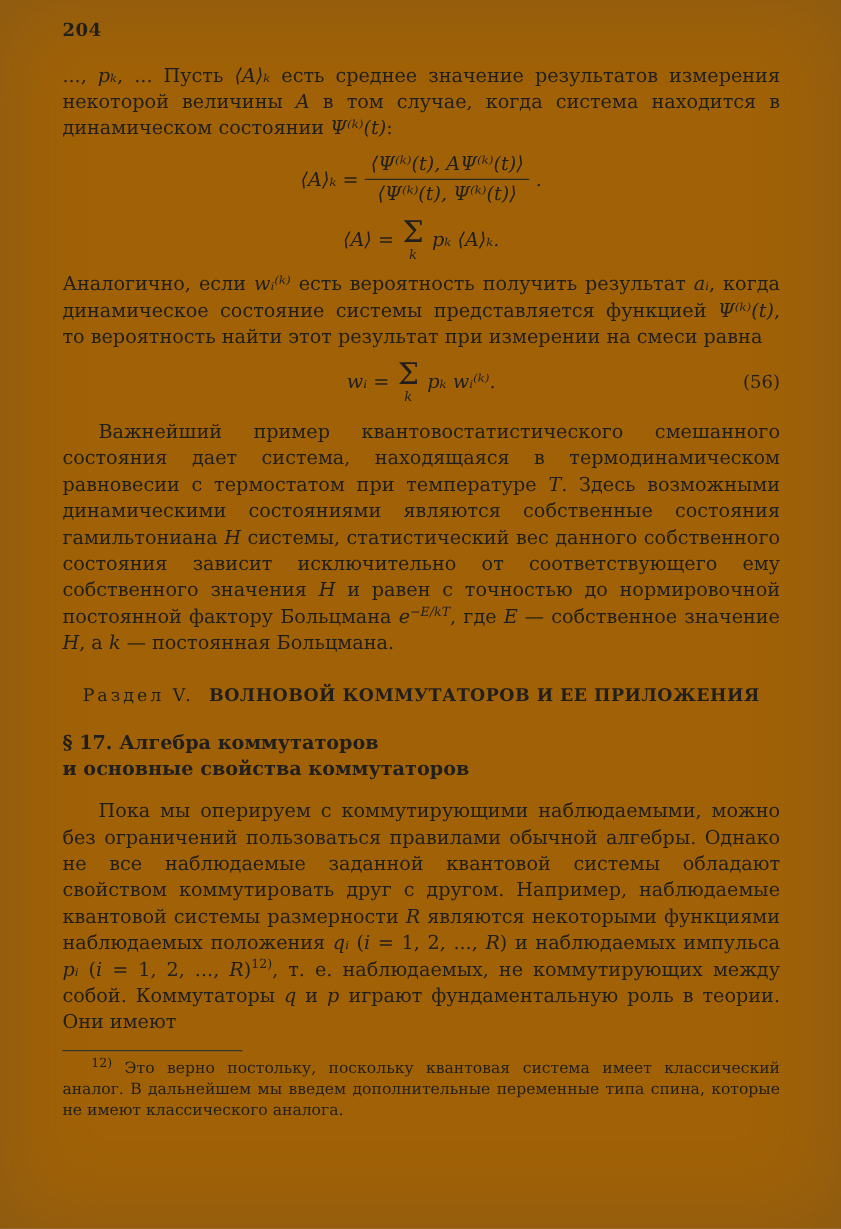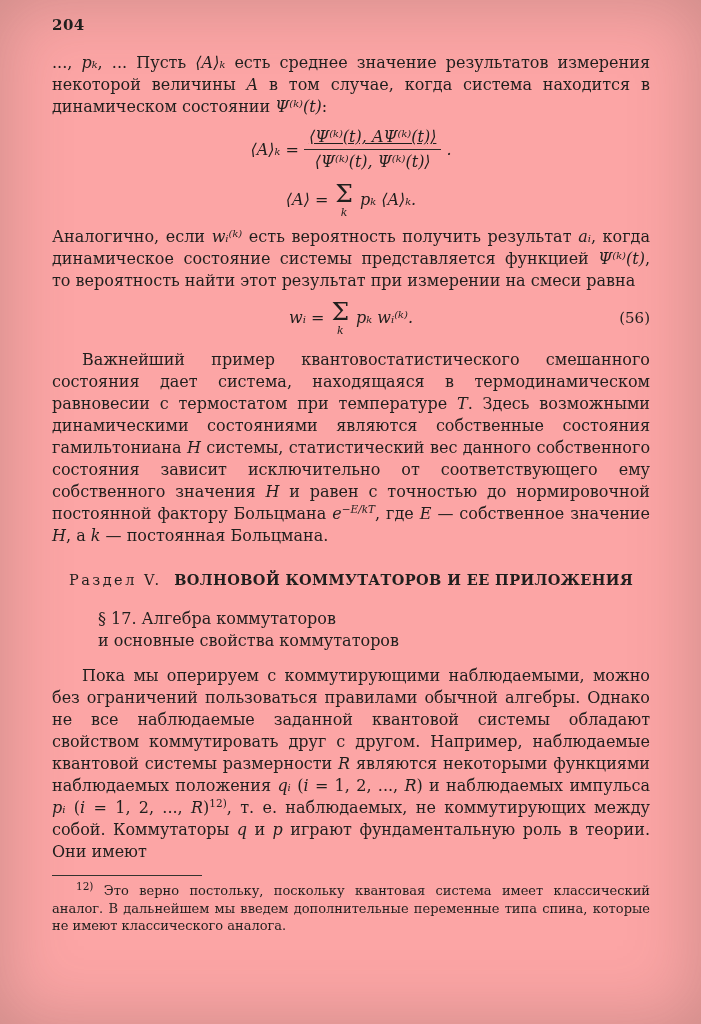--- a/index.html
+++ b/index.html
@@ -4,50 +4,50 @@
 <style>
   html,body{margin:0;padding:0;}
   body{
     width:701px;height:1024px;
     background:#cfccc6;
     font-family:"DejaVu Serif","Liberation Serif",serif;
     color:#201f1d;
   }
   .page{
     position:relative;width:701px;height:1024px;
-    background:#fca5a5;
+    background:#a16207;
     box-shadow:inset 0 0 70px rgba(75,70,58,.28);
     overflow:hidden;
   }
   .header{position:absolute;top:16px;left:52px;right:54px;display:flex;align-items:baseline;}
   .pagenum{font-size:15px;font-weight:bold;letter-spacing:.5px;}
   .chapter{flex:1;text-align:center;font-size:12.5px;letter-spacing:1.2px;}
   .bodytext{position:absolute;top:52px;left:52px;width:598px;font-size:16px;line-height:22px;text-align:justify;}
   p{margin:0;}
   .indent{text-indent:30px;}
   .it{font-style:italic;}
   sup{font-size:10.5px;line-height:0;vertical-align:super;margin-top:47px;}
   .formula{
     display:flex;align-items:center;justify-content:center;
     font-style:italic;font-size:16px;gap:5px;
   }
   .f1{margin:9px 0 9px;}
   .f2{margin:7px 0 8px;}
   .frac{display:inline-flex;flex-direction:column;align-items:center;line-height:20px;}
-  .num{padding:0 5px 2px;border-bottom:1.3px solid #2b2a27;text-decoration:underline;}
+  .num{padding:0 5px 2px;border-bottom:1.3px solid #2b2a27;}
   .den{padding:2px 5px 0;}
   .bigop{display:inline-flex;flex-direction:column;align-items:center;line-height:1;margin:0 2px;}
   .sigma{font-size:25px;font-style:normal;}
   .opsub{font-size:11px;margin-top:1px;}
   .f3wrap{position:relative;margin:7px 0 8px;}
   .eqno{position:absolute;right:0;top:50%;transform:translateY(-50%);font-style:normal;font-size:15px;}
   .section-head{margin-top:22px;text-align:center;font-size:14.5px;white-space:nowrap;}
   .section-prefix{letter-spacing:2.5px;margin-right:8px;}
   .section-title{font-weight:bold;letter-spacing:.4px;}
-  .sub-head{margin-top:17px;font-weight:normal;font-size:16px;line-height:22px;text-align:left;margin-left:46px;}
+  .sub-head{margin-top:17px;font-weight:bold;font-size:16px;line-height:22px;text-align:left;}
   .pmid{margin-top:13px;}
   .footnote-area{margin-top:12px;}
   .footnote-rule{width:150px;border-top:1.2px solid #34332f;margin-bottom:6px;}
   .footnote{font-size:13px;line-height:17.5px;text-align:justify;text-indent:24px;}
 </style>
 </head>
 <body>
 
 <div class="page">
 

